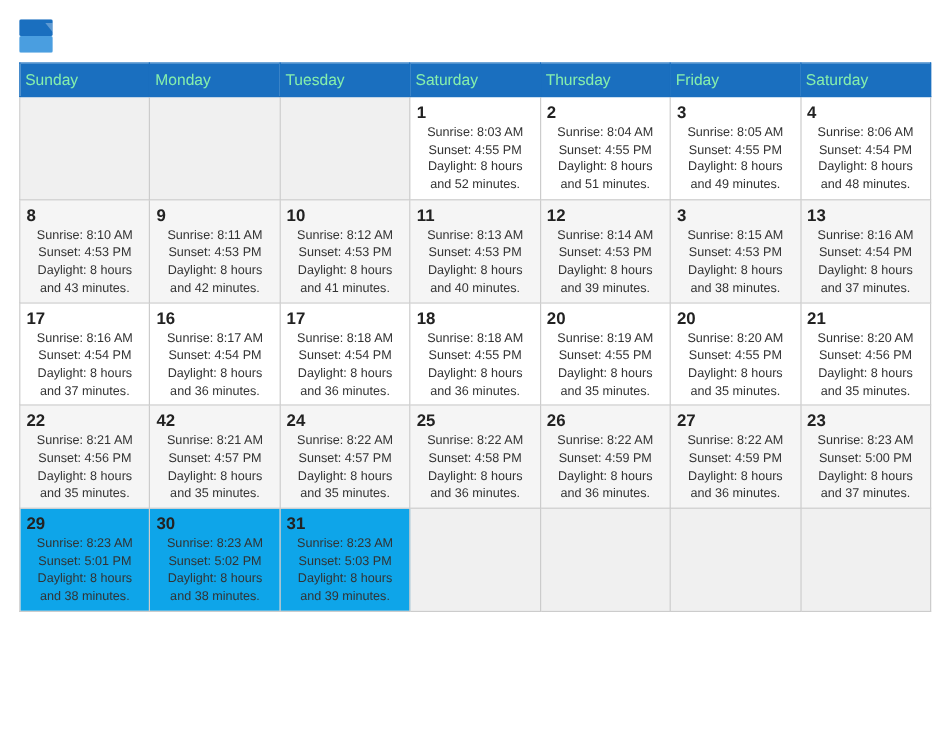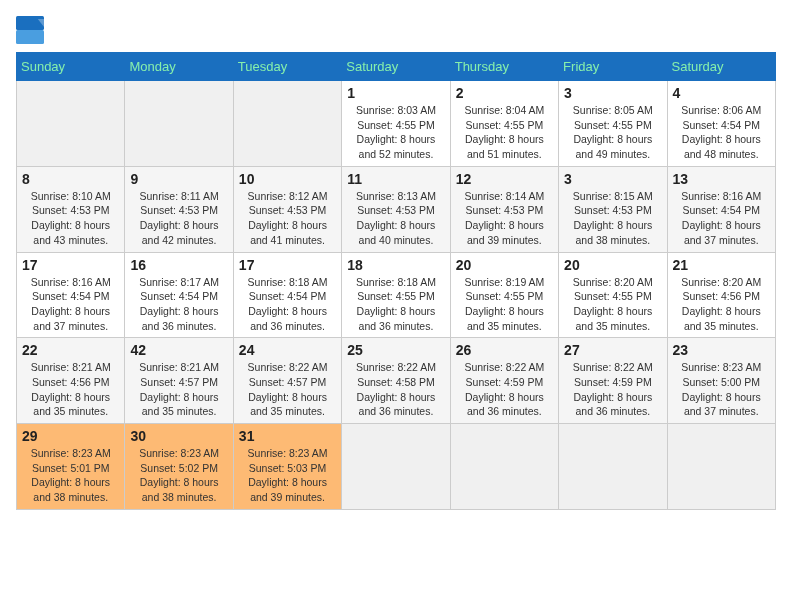--- a/index.html
+++ b/index.html
@@ -65,21 +65,21 @@
       padding: 4px 5px;
       border: 1px solid #ccc;
       width: calc(100% / 7);
       min-height: 80px;
       background: #fff;
     }
     .calendar tr:nth-child(even) td {
       background: #f5f5f5;
     }
     .calendar tr:last-child td {
-      background: #fdba74;
+      background: #0ea5e9;
     }
     .day-num {
       font-size: 14px;
       font-weight: bold;
       color: #222;
       display: block;
       margin-bottom: 2px;
     }
     .day-info {
       color: #333;

